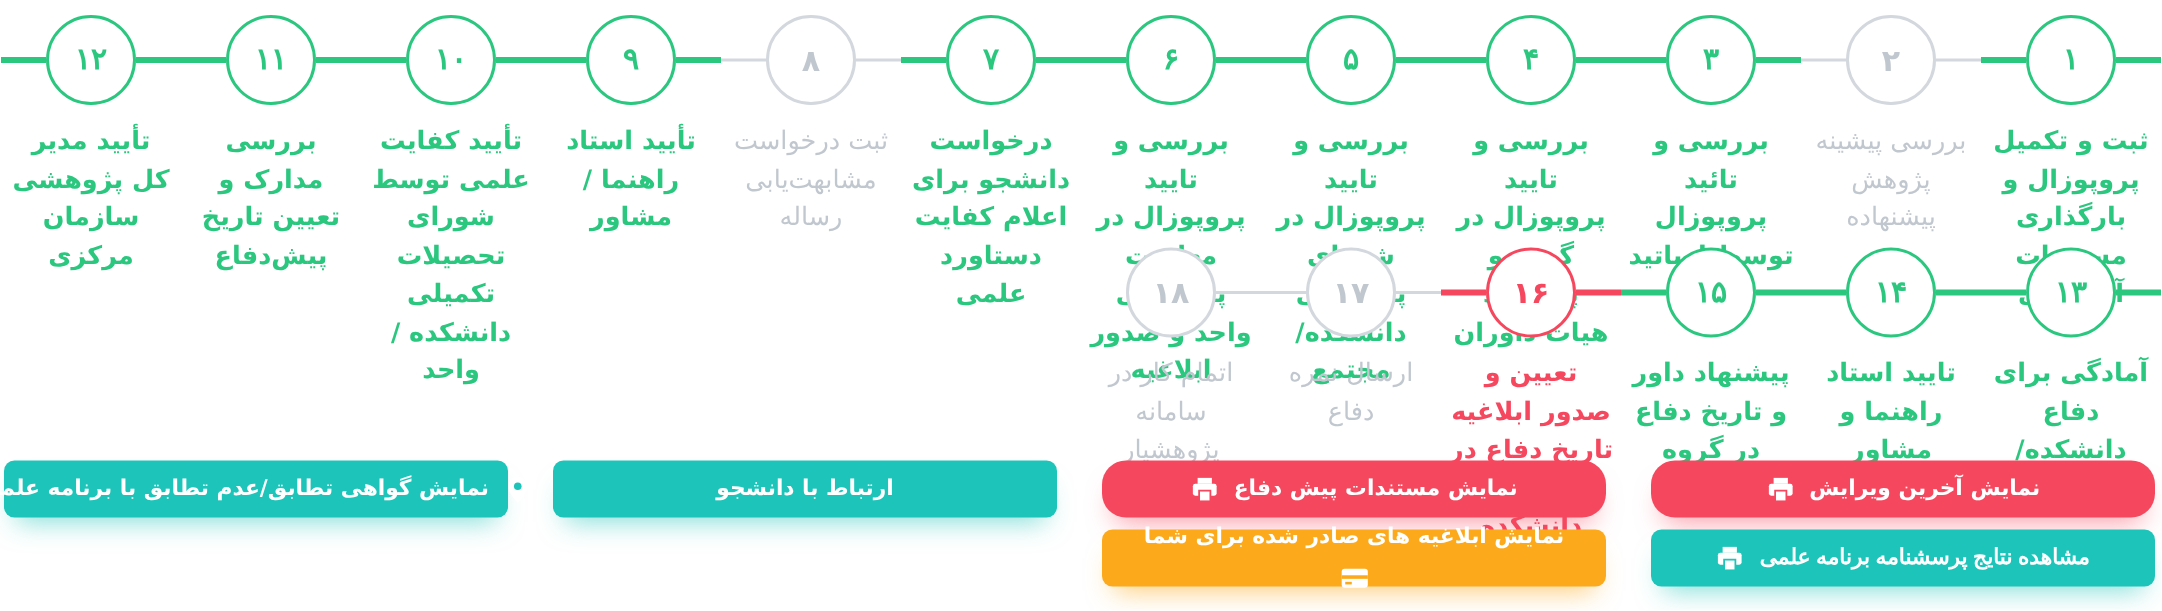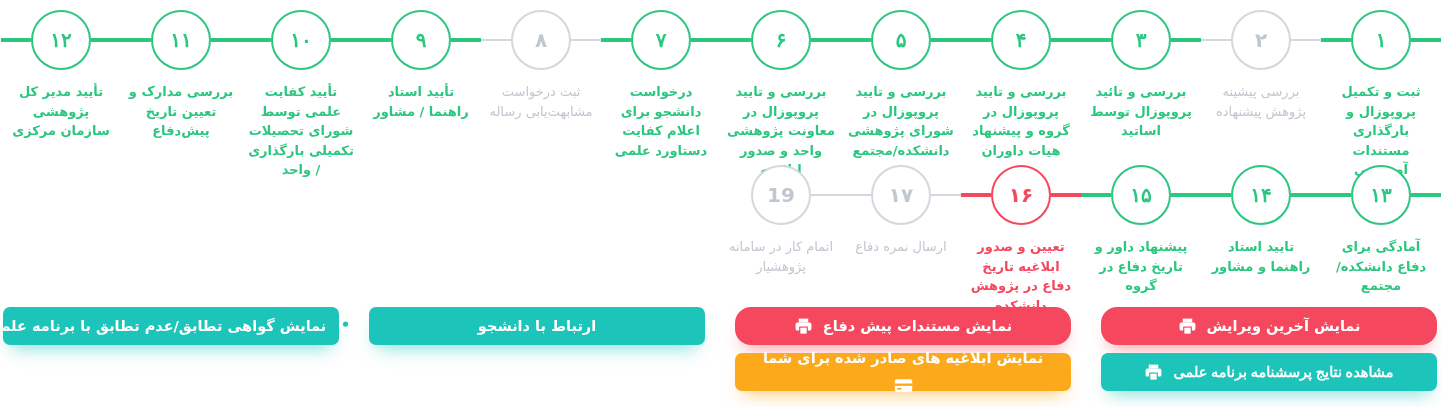--- a/index.html
+++ b/index.html
@@ -16,21 +16,21 @@
   .step.current .seg{background:var(--red);}
   .step.pending .seg{background:var(--gray);height:2px;top:29px;}
   .circle{position:relative;z-index:2;width:56px;height:56px;border-radius:50%;border:2px solid var(--gray);
           background:#fff;display:flex;align-items:center;justify-content:center;}
   .step.done .circle{border-color:var(--green);}
   .step.current .circle{border-color:var(--red);}
   .num{font-size:20px;font-weight:bold;line-height:1;}
   .step.done .num{color:var(--green);font-family:Liberation Serif, serif;}
   .step.current .num{color:var(--red);}
   .step.pending .num{color:var(--gray-text);}
-  .label{margin-top:12px;font-size:13px;line-height:1.5;text-align:center;font-weight:bold;padding:0 5px;}
+  .label{margin-top:12px;font-size:17px;line-height:1.5;text-align:center;font-weight:bold;padding:0 5px;}
   .step.done .label{color:var(--green);}
   .step.current .label{color:var(--red);}
   .step.pending .label{color:var(--gray-text);font-weight:normal;}
 
   
   .actions{position:absolute;top:307px;right:4px;display:grid;direction:rtl;
            grid-template-columns:repeat(4,336px);column-gap:30px;grid-auto-rows:38px;row-gap:8px;}
   .btn{border:none;border-radius:7px;color:#fff;font-weight:bold;font-size:14.5px;font-family:inherit;
        display:flex;align-items:center;justify-content:center;gap:10px;direction:rtl;cursor:pointer;padding:0 12px;}
   .btn.red{background:var(--red);box-shadow:0 11px 18px -8px rgba(245,72,94,.55);border-radius:16px;}
@@ -119,21 +119,21 @@
           <span class="num">۹</span>
         </div>
         <div class="label">تأیید استاد راهنما / مشاور</div>
       </div>
       <div class="step done">
         <div class="seg l"></div>
         <div class="seg r"></div>
         <div class="circle">
           <span class="num">۱۰</span>
         </div>
-        <div class="label">تأیید کفایت علمی توسط شورای تحصیلات تکمیلی بارگذاری / واحد</div>
+        <div class="label">تأیید کفایت علمی توسط شورای تحصیلات تکمیلی دانشکده / واحد</div>
       </div>
       <div class="step done">
         <div class="seg l"></div>
         <div class="seg r"></div>
         <div class="circle">
           <span class="num">۱۱</span>
         </div>
         <div class="label">بررسی مدارک و تعیین تاریخ پیش‌دفاع</div>
       </div>
       <div class="step done">
@@ -182,21 +182,21 @@
         <div class="seg l"></div>
         <div class="seg r"></div>
         <div class="circle">
           <span class="num">۱۷</span>
         </div>
         <div class="label">ارسال نمره دفاع</div>
       </div>
       <div class="step pending">
         <div class="seg r"></div>
         <div class="circle">
-          <span class="num">19</span>
+          <span class="num">۱۸</span>
         </div>
         <div class="label">اتمام کار در سامانه پژوهشیار</div>
       </div>
     </div>
   <div class="actions" id="actions">
       <button class="btn red" style="grid-area: 1 / 1; padding-left: 12px;">
         <span class="btn-label">نمایش آخرین ویرایش</span>
         <span class="icon">
           <svg viewBox="0 0 24 24">
             <rect x="6" y="2" width="12" height="5" fill="#fff"></rect>

